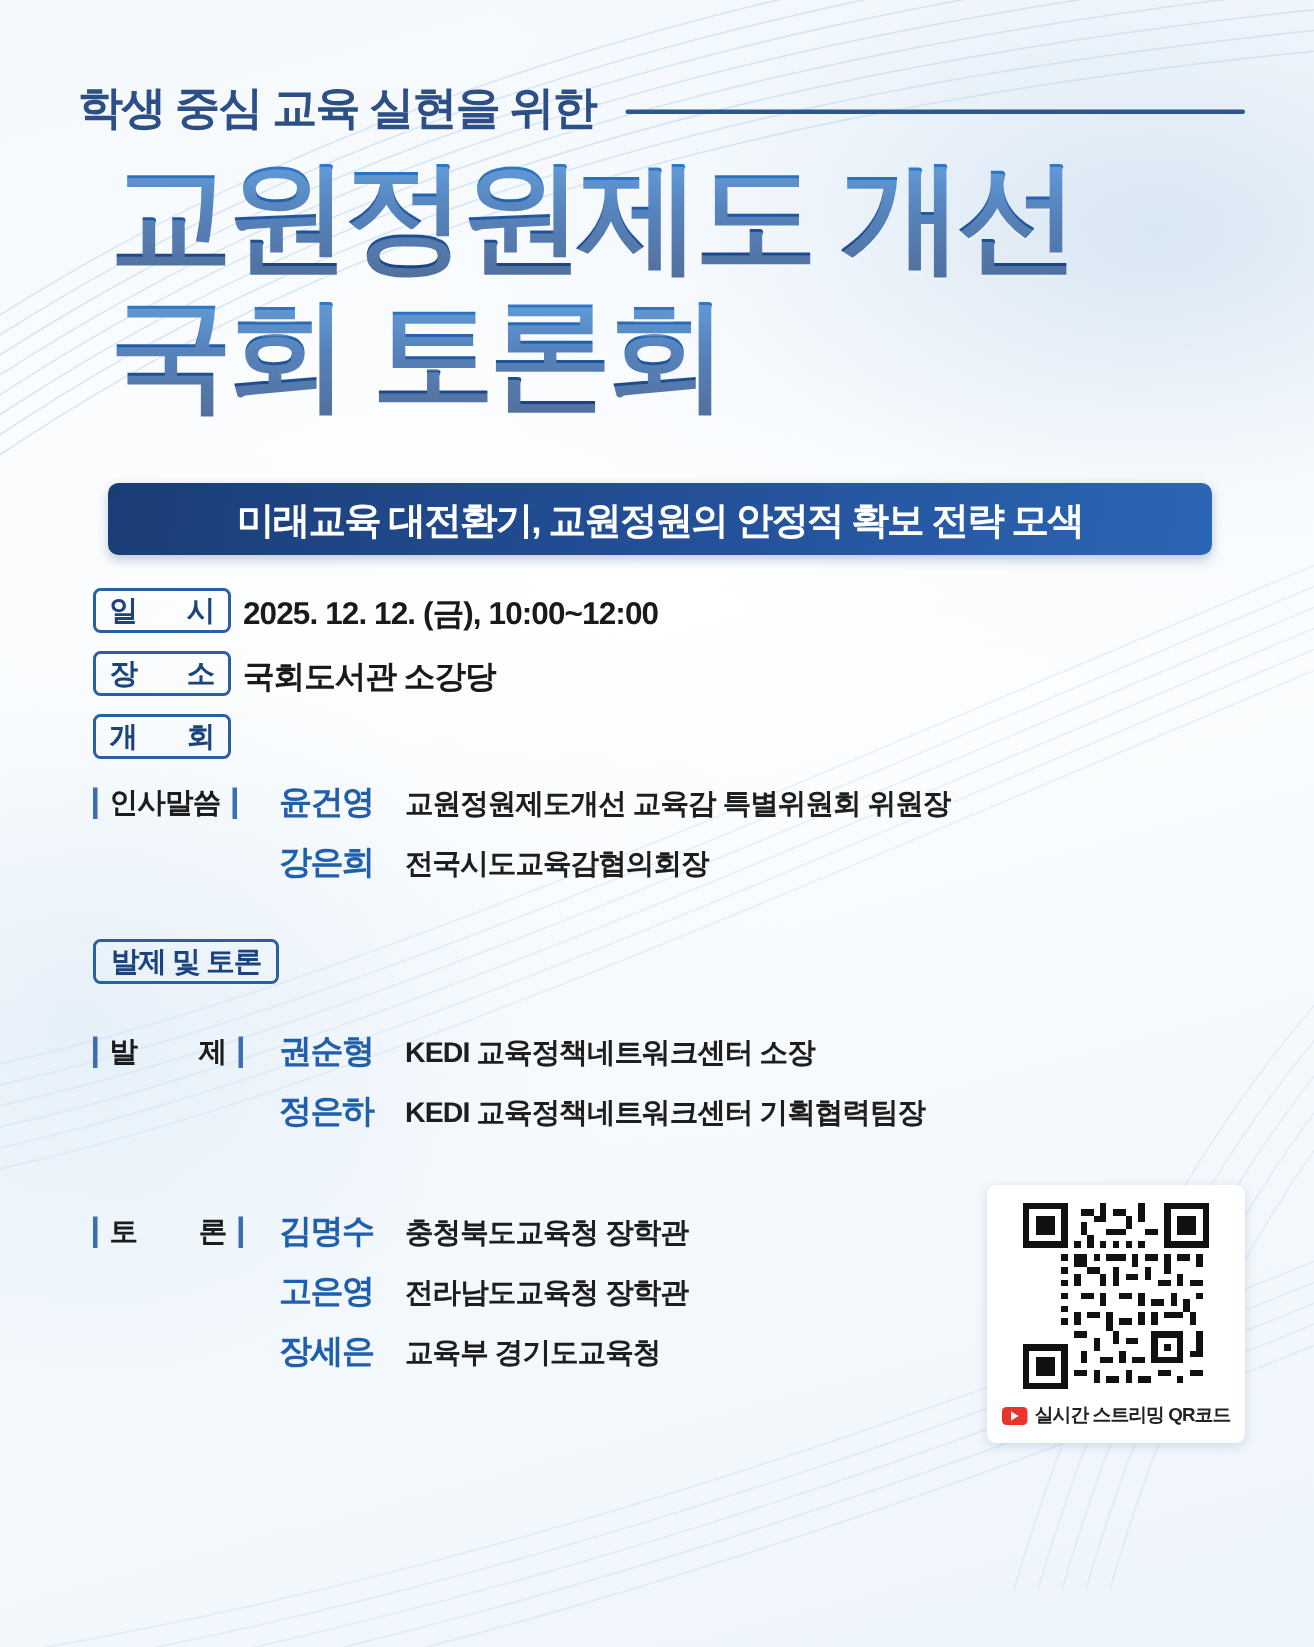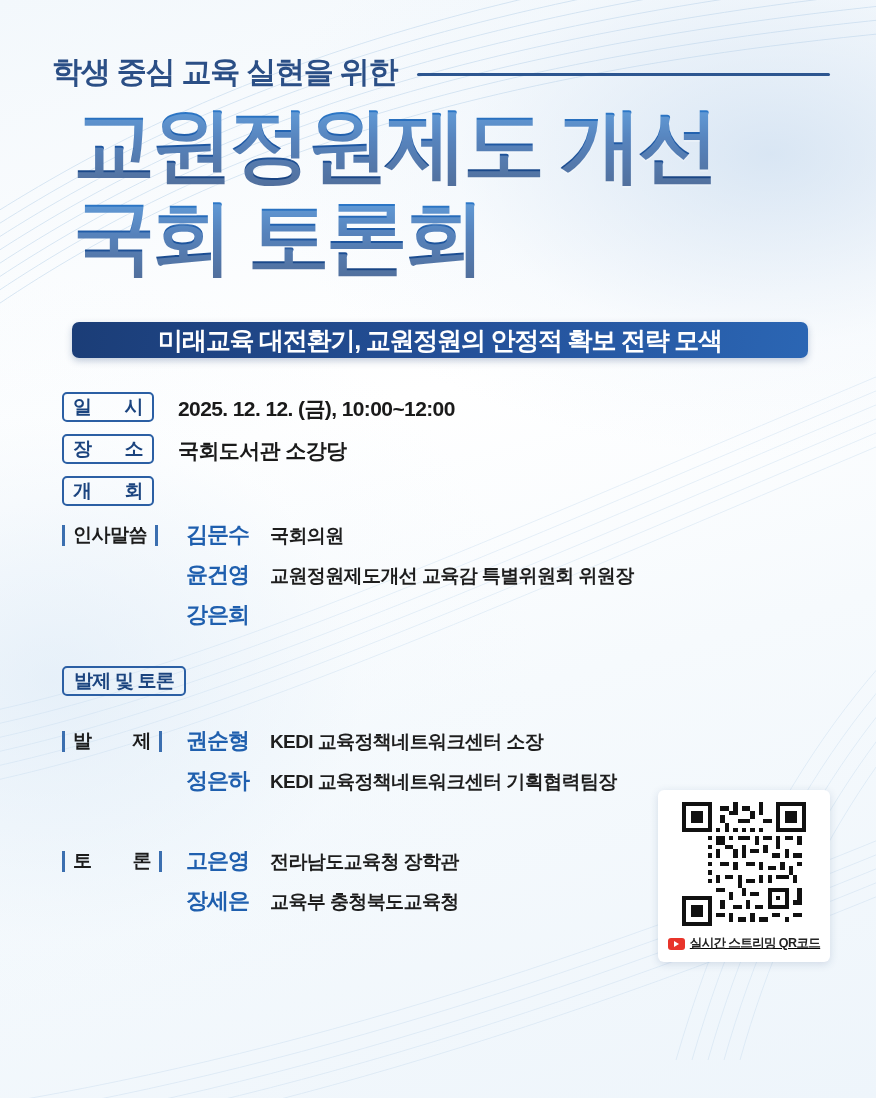--- a/index.html
+++ b/index.html
@@ -48,42 +48,42 @@
     -webkit-background-clip: text; background-clip: text; color: transparent;
     text-shadow: 0 2px 0 rgba(255,255,255,.25);
     white-space: nowrap;
     margin-left: 25px;
   }
   .title-1 { top: 104px; }
   .title-2 { top: 196px; }
 
   .subtitle-bar {
     position: absolute; top: 322px; left: 72px; right: 68px;
-    height: 36px; border-radius: 7px;
+    height: 48px; border-radius: 7px;
     background: linear-gradient(100deg, #1b3d77 0%, #24519a 55%, #2b66b4 100%);
     display: flex; align-items: center; justify-content: center;
     box-shadow: 0 3px 7px rgba(25,55,110,.25);
   }
   .subtitle-bar span {
     color: #ffffff; font-size: 25px; font-weight: 800; letter-spacing: -1.2px;
   }
 
   
   .info { position: absolute; top: 392px; left: 62px; right: 40px; }
 
   .row { display: flex; align-items: flex-start; margin-bottom: 11px; }
   .tag {
     width: 92px; height: 30px; flex: none;
     border: 2px solid #2b5fa4; border-radius: 5px;
     display: flex; align-items: center; justify-content: space-between;
     padding: 0 9px;
     color: #1b447f; font-size: 19px; font-weight: 800; letter-spacing: -.5px;
   }
   .row-val {
-    margin-left: 24px; font-size: 21px; font-weight: 800; color: #1a1a1a;
+    margin-left: 8px; font-size: 21px; font-weight: 800; color: #1a1a1a;
     letter-spacing: -.6px; padding-top: 3px;
   }
 
   
   .brow { display: flex; align-items: flex-start; margin-top: 14px; }
   .blabel {
     flex: none; display: flex; align-items: center; gap: 8px;
     font-size: 19px; font-weight: 800; color: #1c1c1c; letter-spacing: -.5px;
     padding-top: 2px;
   }
@@ -110,21 +110,20 @@
   .gap-lg { height: 26px; }
   .gap-md { height: 16px; }
 
   
   .qr-card {
     position: absolute; right: 46px; top: 790px;
     width: 172px; height: 172px; background: #fff;
     border-radius: 6px; box-shadow: 0 2px 8px rgba(40,70,120,.16);
     display: flex; flex-direction: column; align-items: center; justify-content: center;
     padding: 10px 8px 8px;
-    text-decoration: underline;
   }
   .qr-img { width: 124px; height: 124px; }
   .qr-cap { display: flex; align-items: center; gap: 5px; margin-top: 9px; }
   .yt {
     width: 17px; height: 12px; background: #e8342a; border-radius: 3px;
     display: inline-flex; align-items: center; justify-content: center;
   }
   .yt::after { content: ""; border-left: 5px solid #fff; border-top: 3.5px solid transparent; border-bottom: 3.5px solid transparent; margin-left: 1px; }
   .qr-cap span { font-size: 12.5px; font-weight: 800; color: #222; letter-spacing: -.6px; }
 </style>
@@ -217,29 +216,26 @@
       </div>
 
       <div class="brow">
         <div class="blabel w-greet">
           <i class="bar"></i>
           <span class="lbl">인사말씀</span>
           <i class="bar"></i>
         </div>
         <div class="people">
           <div class="person">
-            <div class="pname">김문수</div>
-            <div class="prole">국회의원</div>
-          </div>
-          <div class="person">
             <div class="pname">윤건영</div>
             <div class="prole">교원정원제도개선 교육감 특별위원회 위원장</div>
           </div>
           <div class="person">
             <div class="pname">강은희</div>
+            <div class="prole">전국시도교육감협의회장</div>
           </div>
         </div>
       </div>
 
       <div class="gap-lg"></div>
 
       <div>
         <span class="section-tag">발제 및 토론</span>
       </div>
 
@@ -272,26 +268,30 @@
         <div class="blabel w-discuss">
           <i class="bar"></i>
           <span class="spread">
             <span>토</span>
             <span>론</span>
           </span>
           <i class="bar"></i>
         </div>
         <div class="people">
           <div class="person">
+            <div class="pname">김명수</div>
+            <div class="prole">충청북도교육청 장학관</div>
+          </div>
+          <div class="person">
             <div class="pname">고은영</div>
             <div class="prole">전라남도교육청 장학관</div>
           </div>
           <div class="person">
             <div class="pname">장세은</div>
-            <div class="prole">교육부 충청북도교육청</div>
+            <div class="prole">교육부 경기도교육청</div>
           </div>
         </div>
       </div>
 
     </div>
 
     <div class="qr-card">
       <svg class="qr-img" viewBox="0 0 29 29" shape-rendering="crispEdges">
         <rect width="29" height="29" fill="#ffffff"></rect>
         <g fill="#111111">

